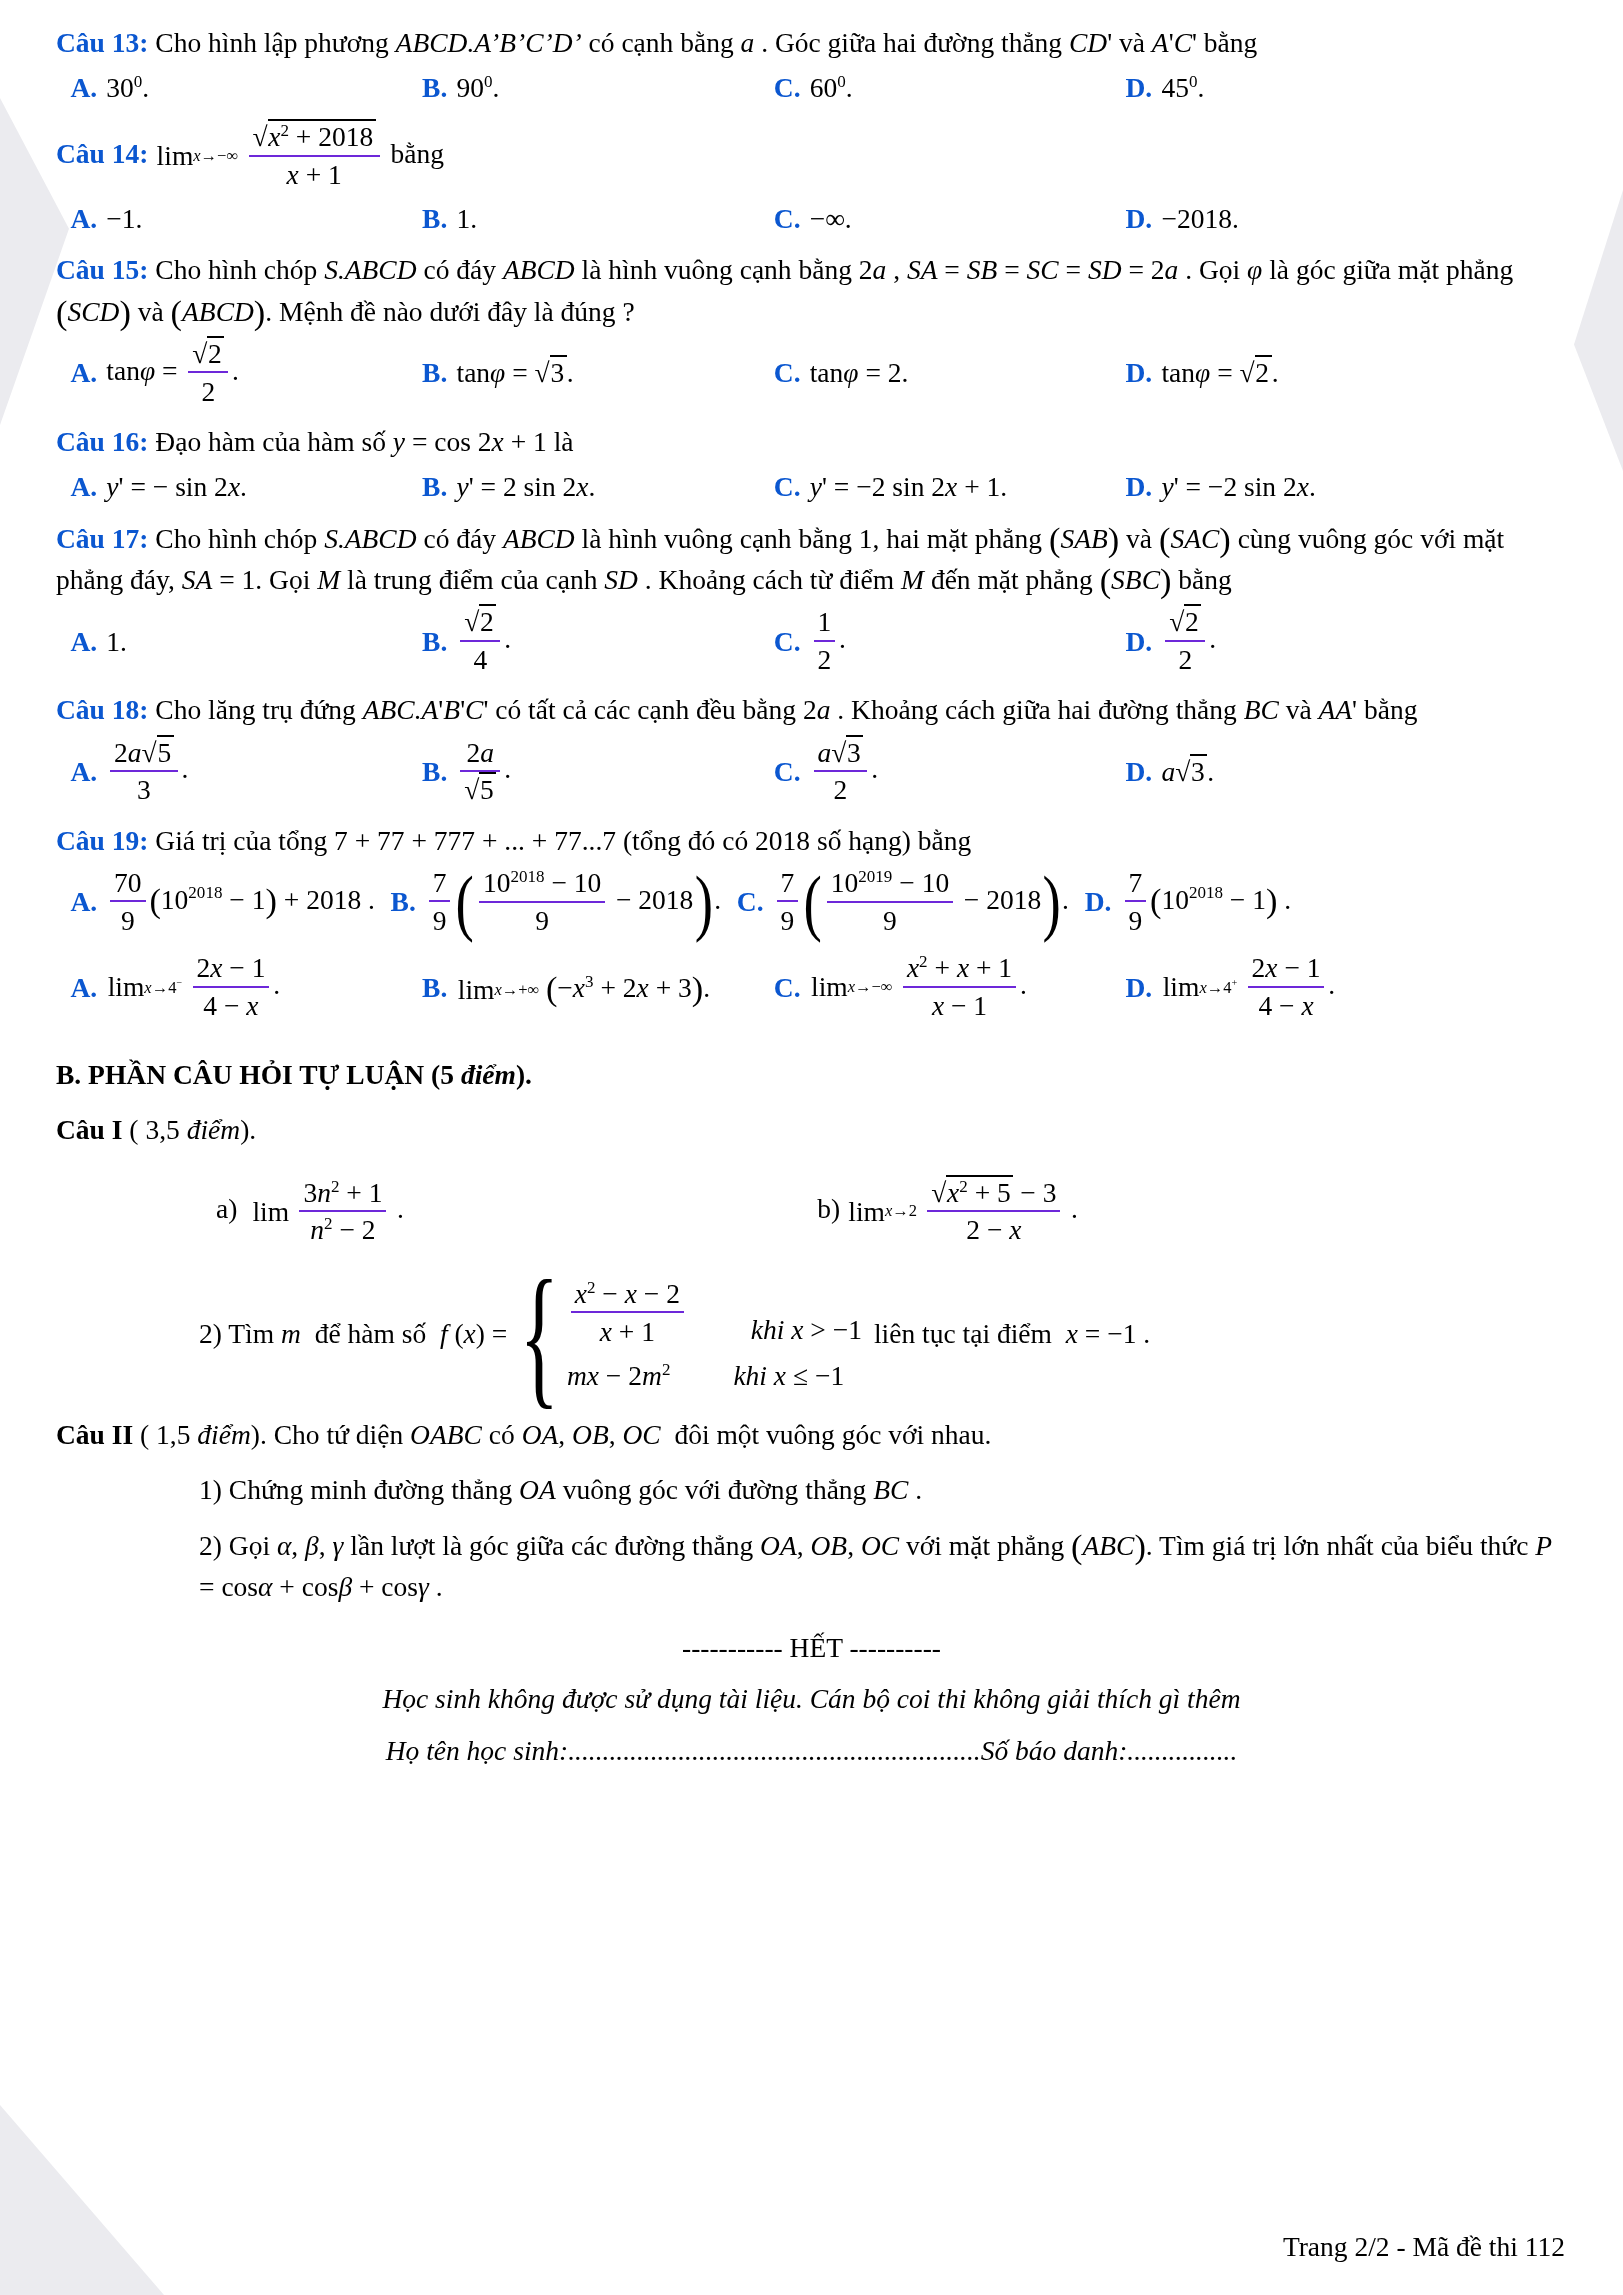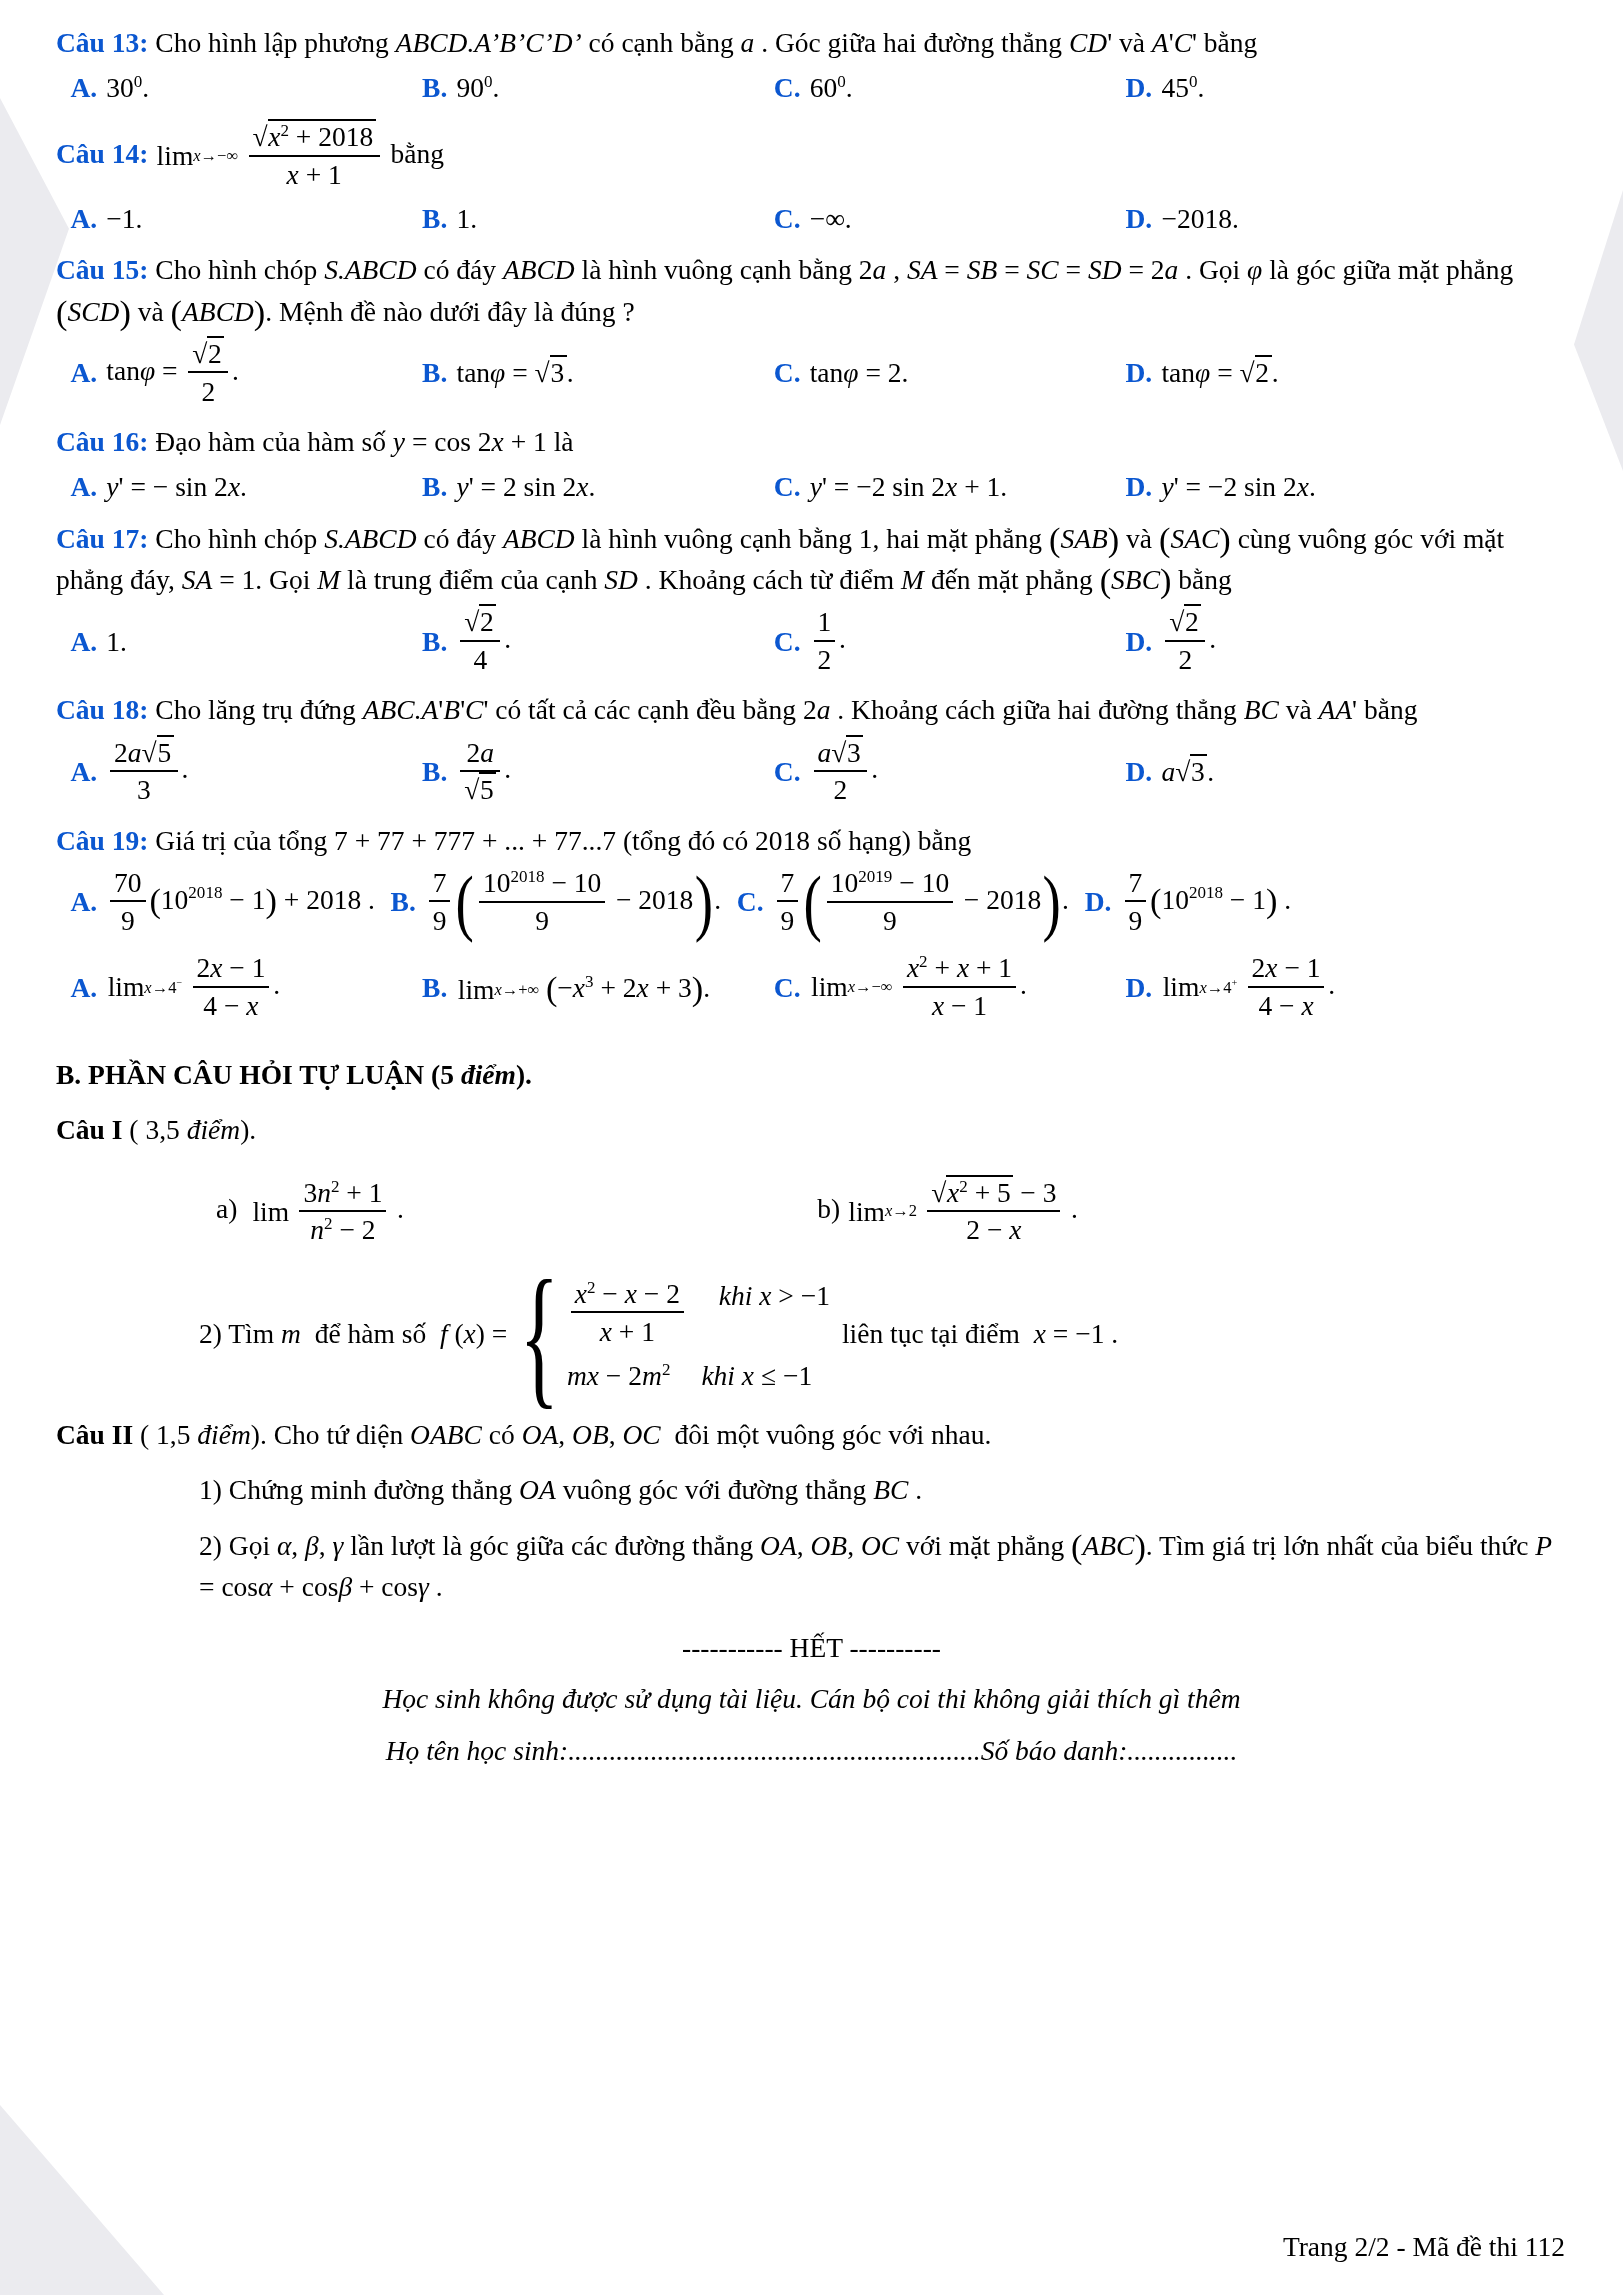--- a/index.html
+++ b/index.html
@@ -22,32 +22,32 @@
   .opts { display:flex; align-items:center; padding-left:14.4px; margin:3.9px 0 3.9px; }
   .opt { display:inline-flex; align-items:center; width:23.5%; }
   .opt:last-child { width:auto; flex:1; }
   .opts.wide .opt { width:auto; flex:none; margin-right:15.7px; }
   .olabel { margin-right:9.2px; }
 
   i { font-style:italic; }
   sup { font-size:0.62em; }
   .f { display:inline-block; vertical-align:middle; text-align:center; margin:1.3px 3.9px; }
   .fn { display:block; line-height:1.25; padding:0 3.9px; }
-  .fd { display:block; line-height:1.25; padding:1.3px 3.9px 0; border-top:2px solid #000000; }
+  .fd { display:block; line-height:1.25; padding:1.3px 3.9px 0; border-top:2px solid #6d28d9; }
   .sq { white-space:nowrap; }
   .sqr { border-top:2px solid #000; padding:0 2.6px 0 0.7px; }
   .lm { display:inline-flex; flex-direction:row; align-items:center; vertical-align:middle; margin:0 6.5px 0 1.3px; }
   .lmt { line-height:1.1; }
   .lmb { font-size:0.6em; line-height:1.15; }
   .bp { font-size:1.25em; line-height:0; vertical-align:-0.1em; }
   .bp2 { display:inline-block; font-size:2em; line-height:0.6; vertical-align:middle; transform:scaleY(1.35); transform-origin:center; margin:0 1.3px; }
   .cs { display:inline-flex; align-items:center; vertical-align:middle; margin:2.6px 5.2px; }
   .csb { display:inline-block; font-size:3em; line-height:0.6; transform:scaleY(1.9); transform-origin:center; margin-right:7.9px; }
   .csr { display:inline-flex; flex-direction:column; align-items:flex-start; row-gap:5.2px; }
-  .csrow { display:flex; align-items:flex-start; }
+  .csrow { display:flex; align-items:flex-end;gap:32px; }
   .cond { margin-left:31px; }
 
   .essay { margin-top:29px; }
   .sec-head { font-weight:bold; margin:0 0 5.2px; }
   .essay p { margin:14.4px 0; }
   .ind1 { padding-left:143px; }
   .limits-row { display:flex; align-items:center; padding-left:160px; margin:23.6px 0; }
   .limits-row .la { width:44.5%; }
 
   .endblock { margin-top:19.6px; }

